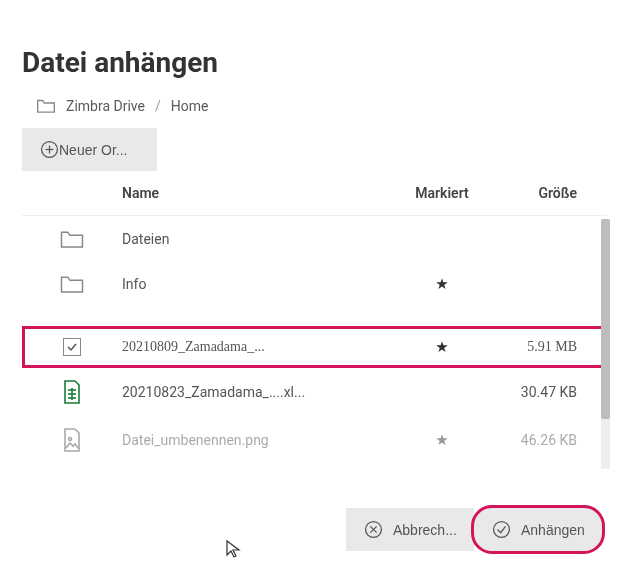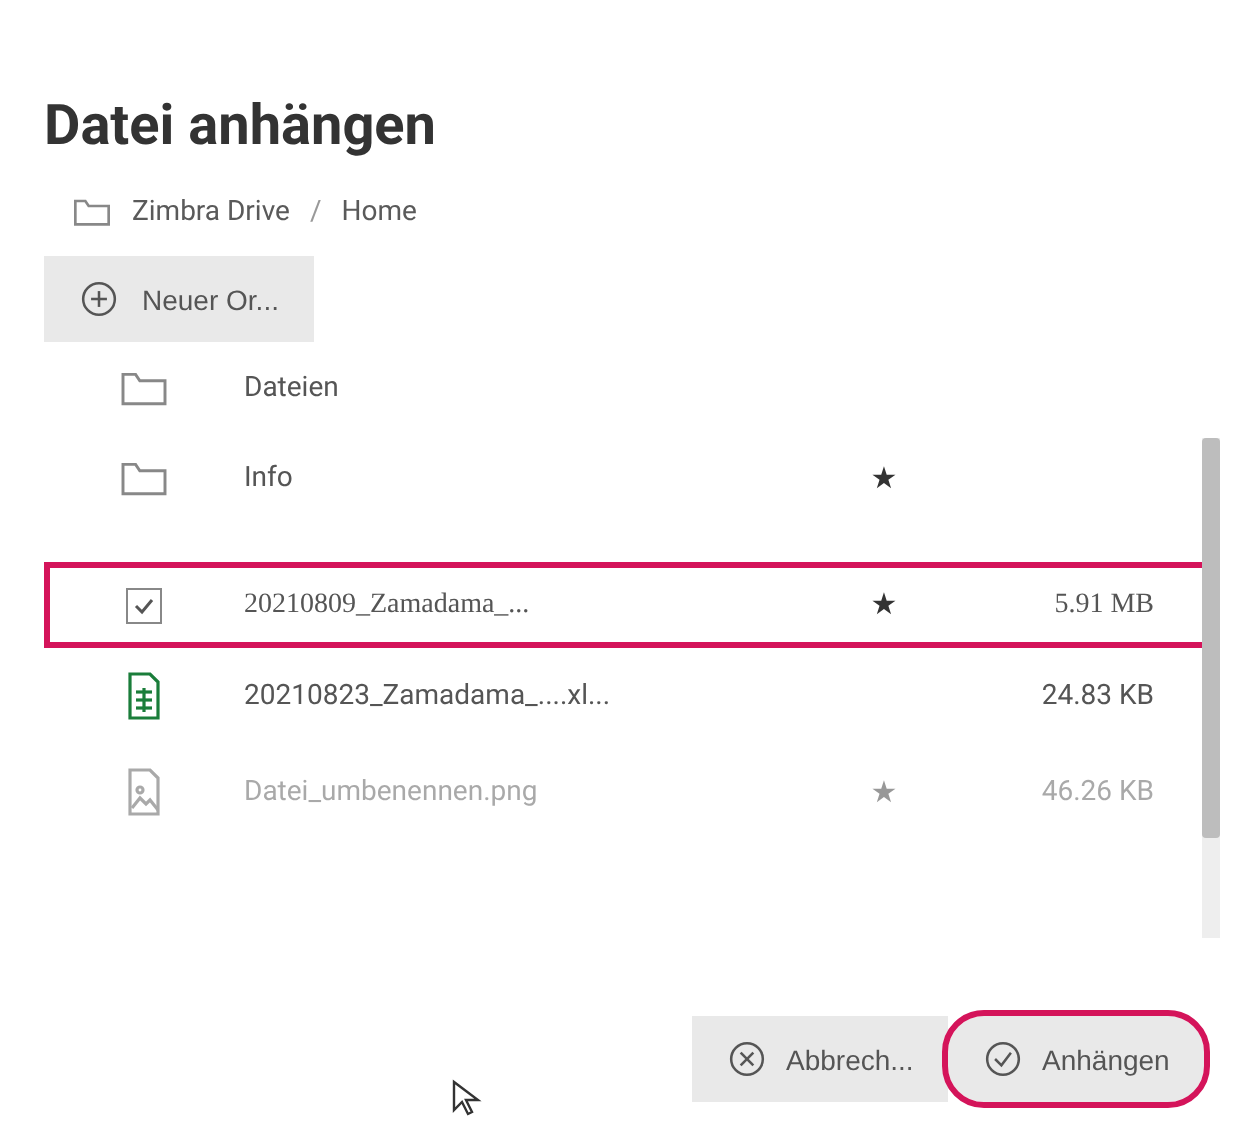--- a/index.html
+++ b/index.html
@@ -30,21 +30,21 @@
     font-size: 14px;
   }
   .breadcrumb .sep { color: #999; }
   .toolbar {
     display: flex;
     padding: 0 0 0 22px;
   }
   .btn-newfolder {
     display: flex;
     align-items: center;
-    gap: 12px;
+    gap: 0;
     background: #e9e9e9;
     border: none;
     padding: 12px 18px;
     font-size: 14px;
     color: #555;
     cursor: pointer;
     width: 135px;
     text-align: left;
     white-space: nowrap;
     overflow: hidden;
@@ -175,20 +175,26 @@
           <circle cx="12" cy="12" r="10"></circle>
             <line x1="12" y1="7" x2="12" y2="17"></line>
             <line x1="7" y1="12" x2="17" y2="12"></line>
         </svg>
       </span>
       <span>Neuer Or...</span>
     </button>
   </div>
 
   <div class="list-wrapper">
+    <div class="list-header">
+      <div class="col-icon"></div>
+      <div class="col-name">Name</div>
+      <div class="col-mark">Markiert</div>
+      <div class="col-size">Größe</div>
+    </div>
 
     <div class="list-body">
 
       <div class="row">
         <div class="col-icon">
           <span>
             <svg width="26" height="21" viewBox="0 0 24 20" fill="none" stroke="#888" stroke-width="1.4">
               <path d="M2 4 h6 l2 3 h12 v11 h-20 z M2 4 v14"></path>
             </svg>
           </span>
@@ -233,21 +239,21 @@
               <path d="M3 1 h10 l4 4 v18 h-14 z"></path>
               <line x1="6" y1="10" x2="14" y2="10"></line>
                 <line x1="6" y1="14" x2="14" y2="14"></line>
                 <line x1="6" y1="18" x2="14" y2="18"></line>
               <line x1="10" y1="8" x2="10" y2="20"></line>
             </svg>
           </span>
         </div>
         <div class="col-name">20210823_Zamadama_....xl...</div>
         <div class="col-mark"></div>
-        <div class="col-size">24.83 KB</div>
+        <div class="col-size">30.47 KB</div>
       </div>
 
       <div class="row" style="opacity:0.5">
         <div class="col-icon">
           <span>
             <svg width="20" height="24" viewBox="0 0 20 24" fill="none" stroke="#555" stroke-width="1.6">
               <path d="M3 1 h10 l4 4 v18 h-14 z"></path>
               <circle cx="8" cy="11" r="1.5"></circle>
                 <path d="M4 20 l4 -5 l3 3 l2 -2 l4 5"></path>
             </svg>

